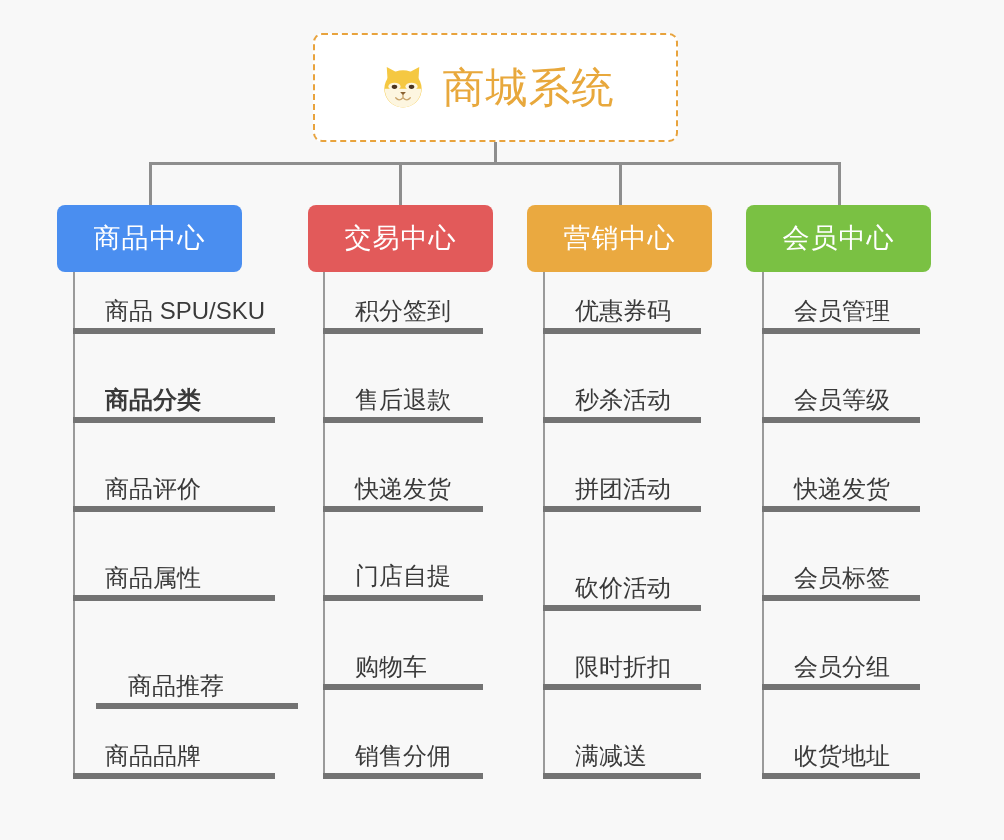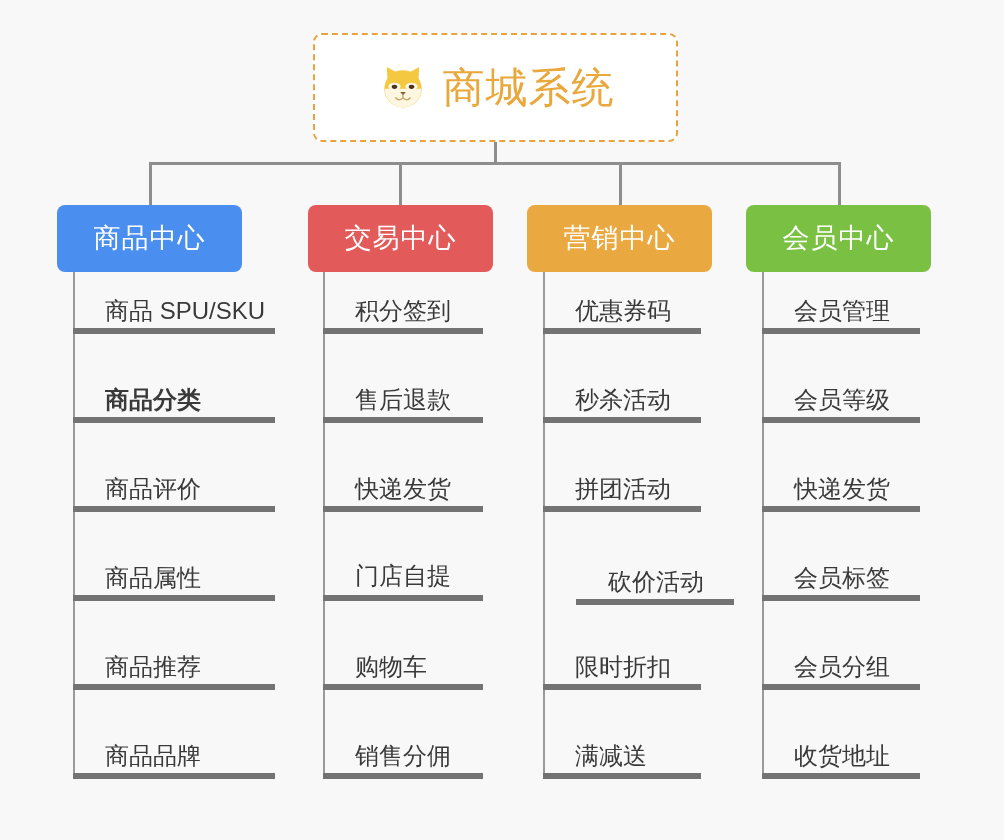--- a/index.html
+++ b/index.html
@@ -179,21 +179,21 @@
       </div>
       <div class="leaf-item" style="top: 89px; width: 202px; font-weight: bold;">
         <span class="leaf-label">商品分类</span>
       </div>
       <div class="leaf-item" style="top: 178px; width: 202px;">
         <span class="leaf-label">商品评价</span>
       </div>
       <div class="leaf-item" style="top: 267px; width: 202px;">
         <span class="leaf-label">商品属性</span>
       </div>
-      <div class="leaf-item" style="top: 356px; width: 202px;">
+      <div class="leaf-item" style="top: 375px; width: 202px; margin-left: 23px;">
         <span class="leaf-label">商品推荐</span>
       </div>
       <div class="leaf-item" style="top: 445px; width: 202px;">
         <span class="leaf-label">商品品牌</span>
       </div>
     </div>
   <div class="leaf-col" id="col-1" style="left: 323px; height: 507px;">
     <div class="leaf-spine" style="height: 507px;"></div>
   <div class="leaf-item" style="top: 0px; width: 160px;">
         <span class="leaf-label">积分签到</span>
@@ -218,21 +218,21 @@
     <div class="leaf-spine" style="height: 507px;"></div>
   <div class="leaf-item" style="top: 0px; width: 158px;">
         <span class="leaf-label">优惠券码</span>
       </div>
       <div class="leaf-item" style="top: 89px; width: 158px;">
         <span class="leaf-label">秒杀活动</span>
       </div>
       <div class="leaf-item" style="top: 178px; width: 158px;">
         <span class="leaf-label">拼团活动</span>
       </div>
-      <div class="leaf-item" style="top: 271px; width: 158px; margin-left: 33px;">
+      <div class="leaf-item" style="top: 277px; width: 158px;">
         <span class="leaf-label">砍价活动</span>
       </div>
       <div class="leaf-item" style="top: 356px; width: 158px;">
         <span class="leaf-label">限时折扣</span>
       </div>
       <div class="leaf-item" style="top: 445px; width: 158px;">
         <span class="leaf-label">满减送</span>
       </div>
     </div>
   <div class="leaf-col" id="col-3" style="left: 762px; height: 507px;">

